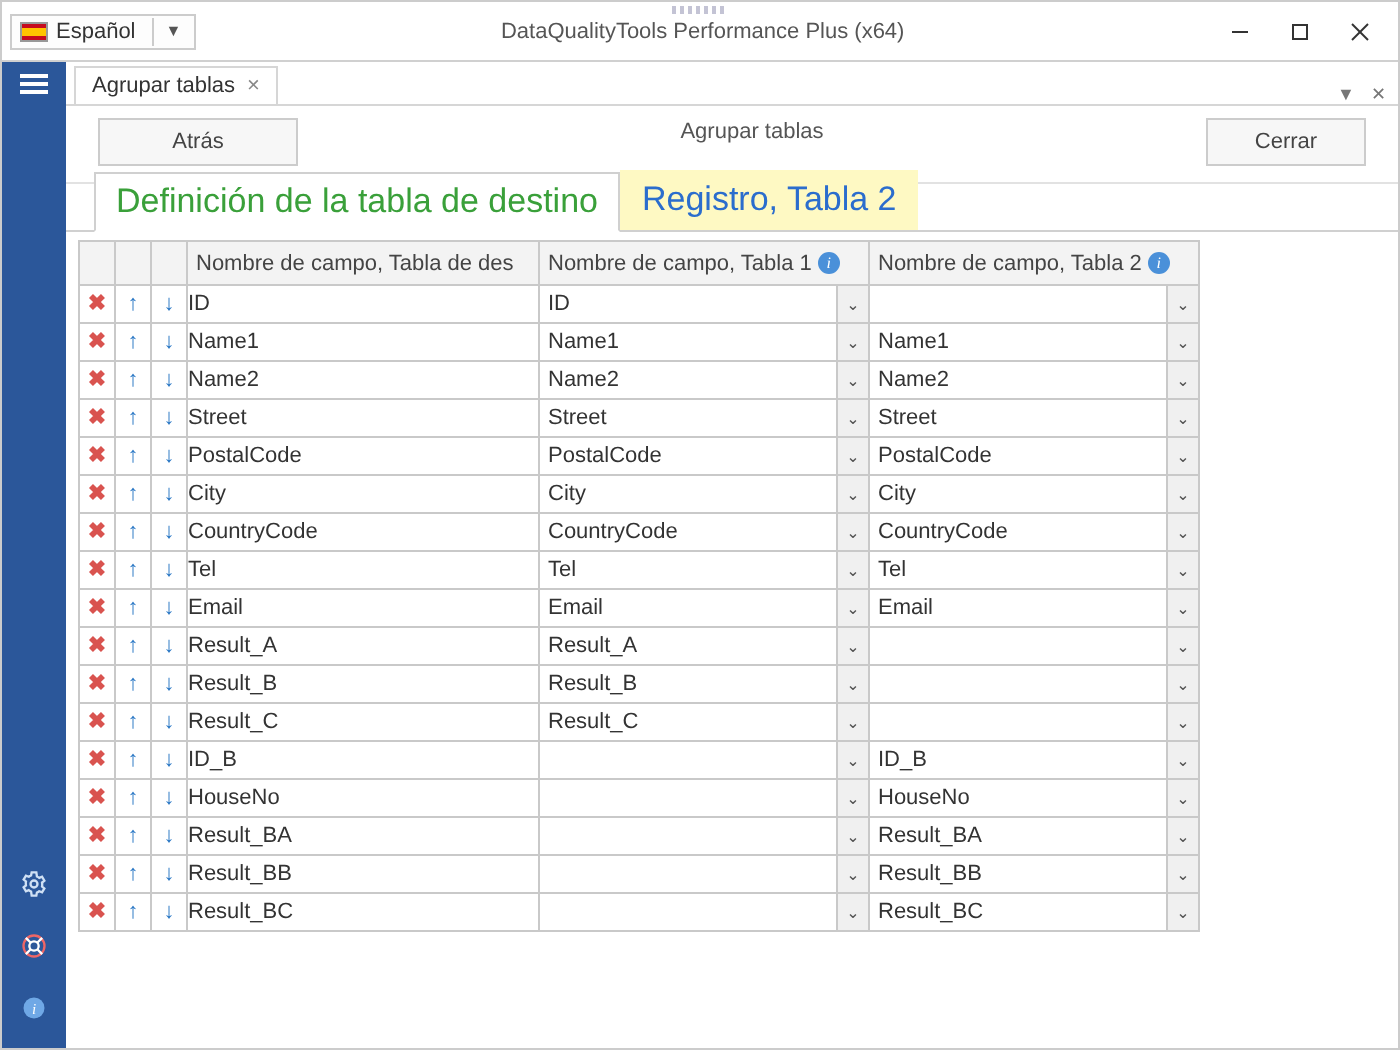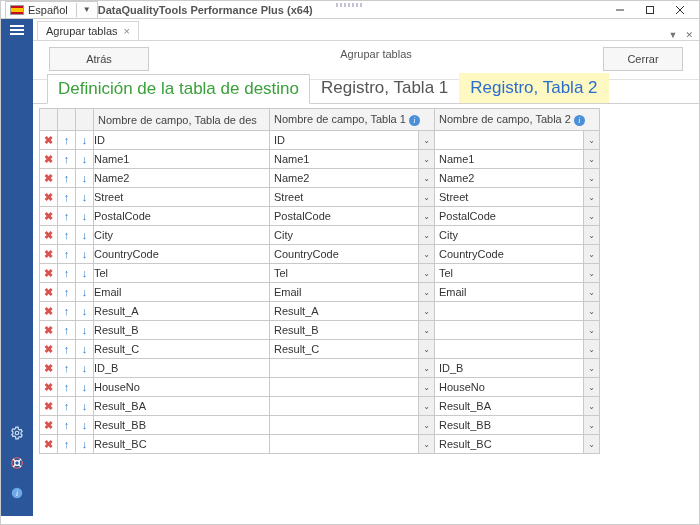--- a/index.html
+++ b/index.html
@@ -8,21 +8,21 @@
     font-family: "Segoe UI", Tahoma, sans-serif;
     font-size: 11px;
     color: #333;
     background: #fff;
     width: 700px;
     height: 525px;
     overflow: hidden;
     border: 1px solid #ccc;
   }
   .titlebar {
-    height: 18px;
+    height: 30px;
     display: flex;
     align-items: center;
     padding: 0 4px;
     border-bottom: 1px solid #d0d0d0;
     background: #fff;
   }
   .lang-selector {
     display: flex;
     align-items: center;
     gap: 4px;
@@ -33,22 +33,22 @@
   }
   .flag-es {
     width: 14px; height: 10px;
     background: linear-gradient(to bottom, #c60b1e 0 25%, #ffc400 25% 75%, #c60b1e 75% 100%);
     border: 1px solid #999;
   }
   .lang-sep { width: 0; height: 14px; border-left: 1px solid #ccc; margin-left: 4px; }
   .lang-dd { font-size: 8px; color: #555; padding: 0 2px;}
   .title-text {
     flex: 1;
+    text-align: center;
     color: #555;
-    font-weight: bold;
   }
   .title-grip {
     width: 28px; height: 4px;
     background: repeating-linear-gradient(90deg,#88a 0 2px,transparent 2px 4px);
     margin: 0 auto 0 auto;
     position: absolute;
     left: 50%; top: 3px; transform: translateX(-50%);
     opacity: .5;
   }
   .win-controls { display: flex; gap: 0; }
@@ -311,21 +311,20 @@
       <div class="header-center">
         <div>Agrupar tablas</div>
       </div>
       <div class="btn btn-close">
         <span>Cerrar</span>
       </div>
     </div>
 
     <div class="inner-tabbar">
       <div class="inner-tab active">Definición de la tabla de destino</div>
-      <div class="inner-tab plain">Registro, Tabla 1</div>
       <div class="inner-tab sel">Registro, Tabla 2</div>
     </div>
 
     <div class="grid-wrap">
       <table class="grid">
         <colgroup>
           <col class="c-act">
             <col class="c-act">
             <col class="c-act">
           <col class="c-dest">

